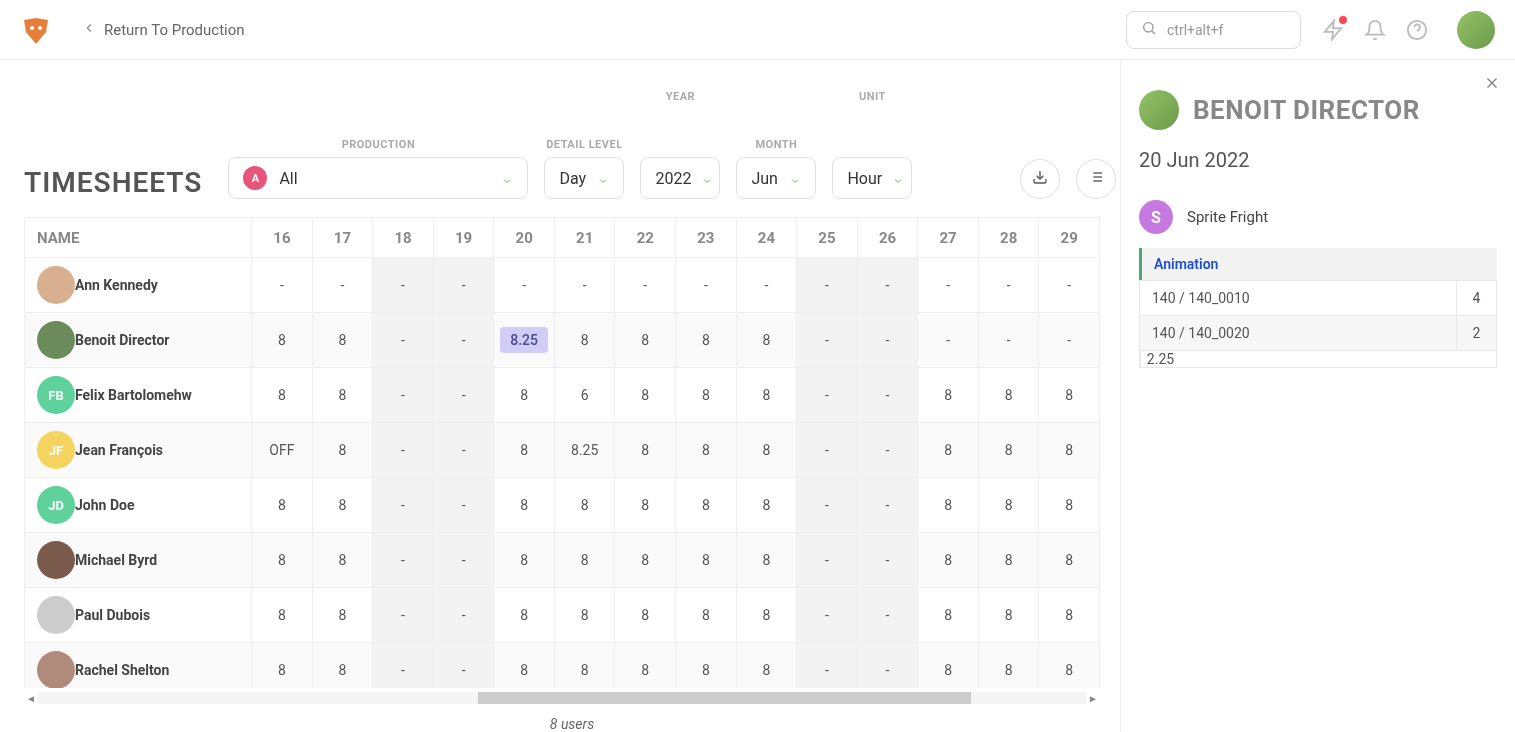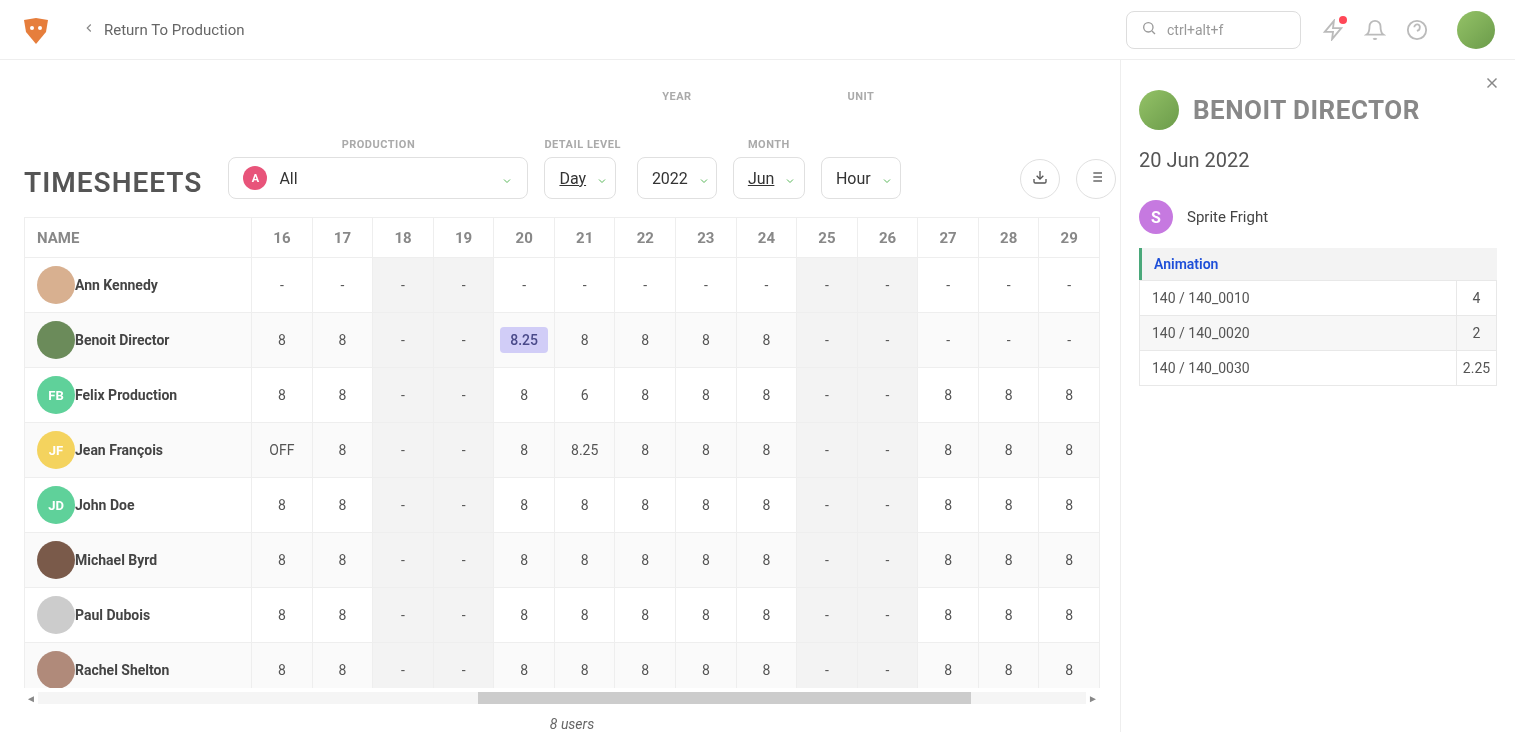--- a/index.html
+++ b/index.html
@@ -24,21 +24,21 @@
 .content { flex:1; padding: 30px 0 0 24px; overflow:hidden; display:flex; flex-direction:column;}
 .side-panel { width:395px; border-left:1px solid #eee; padding: 20px 18px; position:relative;}
 
 
 .filter-row { display:flex; align-items:flex-end; gap:16px; margin-bottom: 18px; }
 .page-title { font-size:28px; font-weight:600; color:#555; letter-spacing:1px; margin-right:10px;}
 .filter-group{display:flex;flex-direction:column;gap:6px;text-align:center;}
 .filter-label{font-size:11px;font-weight:700;color:#aaa;letter-spacing:0.5px;}
 .dropdown{display:flex;align-items:center;gap:10px;height:42px;border:1px solid #e0e0e0;border-radius:8px;padding:0 14px;cursor:pointer;background:#fff;}
 .dropdown.wide{width:300px;justify-content:space-between;}
-.dropdown-small{width:72px;justify-content:space-between;text-decoration:underline;}
+.dropdown-small{width:80px;justify-content:space-between;}
 .dropdown-med{width:80px;justify-content:space-between;margin-top:48px;}
 .chevron-sm{width:12px;height:12px;}
 .chevron-sm svg{width:12px;height:12px;stroke:#5ab85a;stroke-width:2;}
 .prod-badge{width:24px;height:24px;border-radius:50%;background:#e8547a;color:#fff;display:flex;align-items:center;justify-content:center;font-size:11px;font-weight:700;}
 .dropdown-left{display:flex;align-items:center;gap:12px;}
 .filter-spacer{flex:1;}
 .round-btn{width:40px;height:40px;border:1px solid #e0e0e0;border-radius:50%;display:flex;align-items:center;justify-content:center;cursor:pointer;background:#fff;}
 .round-btn svg{width:16px;height:16px;stroke:#555;}
 
 
@@ -272,21 +272,21 @@
               <td class="day-col weekend">-</td>
               <td class="day-col weekend">-</td>
               <td class="day-col">-</td>
               <td class="day-col">-</td>
               <td class="day-col">-</td>
             </tr>
             <tr>
               <td class="name-col">
                 <div class="name-cell">
                   <div class="avatar" style="background: rgb(95, 209, 154);">FB</div>
-                  <span>Felix Production</span>
+                  <span>Felix Bartolomehw</span>
                 </div>
               </td>
               <td class="day-col">8</td>
               <td class="day-col">8</td>
               <td class="day-col weekend">-</td>
               <td class="day-col weekend">-</td>
               <td class="day-col">8</td>
               <td class="day-col">6</td>
               <td class="day-col">8</td>
               <td class="day-col">8</td>
@@ -443,19 +443,18 @@
       <div id="task-list">
           <div class="task-row">
             <div class="task-name">140 / 140_0010</div>
             <div class="task-hours">4</div>
           </div>
           <div class="task-row alt">
             <div class="task-name">140 / 140_0020</div>
             <div class="task-hours">2</div>
           </div>
           <div class="task-row">
-            <div class="task-name">140 / 140_0030</div>
             <div class="task-hours">2.25</div>
           </div>
         </div>
     </div>
   </div>
 </div>
 
 </body></html>

